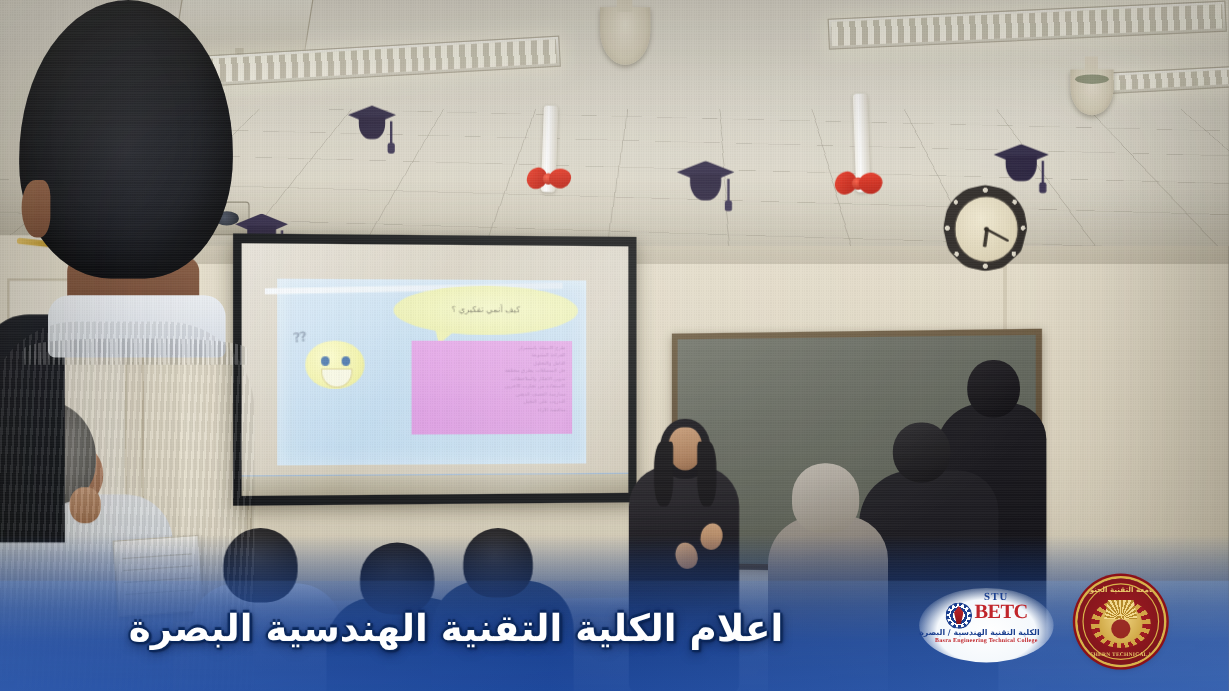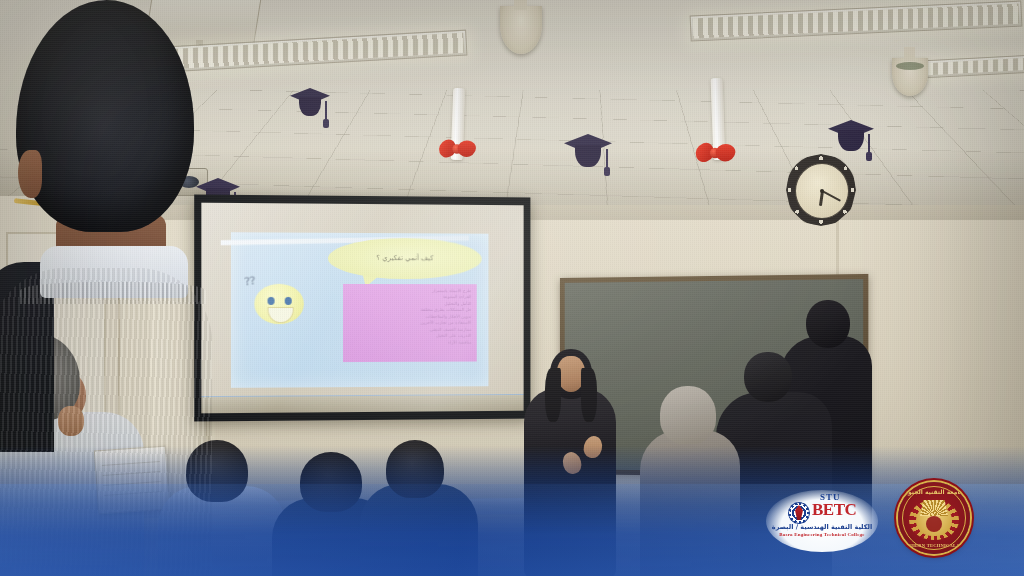--- a/index.html
+++ b/index.html
@@ -473,21 +473,21 @@
     background:
       radial-gradient(circle at 50% 50%,#ffffff 0 5px,#1b3f8f 5px 7px,#ffffff 7px 8px,transparent 8px),
       repeating-conic-gradient(#1b3f8f 0deg 14deg,#ffffff 14deg 28deg);
     box-shadow:0 0 0 1px #1b3f8f inset;
   }
   .betc-gear::after{
     content:"";position:absolute;left:7px;top:3px;width:8px;height:15px;
     background:linear-gradient(180deg,#c0252b,#8c1418);clip-path:polygon(50% 0,100% 35%,72% 100%,28% 100%,0 35%);
   }
   .betc-ar{
-    position:absolute;left:0;right:0;top:33px;text-align:center;direction:rtl;
+    position:absolute;left:0;right:0;top:33px;text-align:left;direction:rtl;
     font-size:6.5px;font-weight:700;color:#1b3f8f;white-space:nowrap;
   }
   .betc-en{
     position:absolute;left:0;right:0;top:42px;text-align:center;
     font-size:5px;font-weight:700;color:#c0252b;white-space:nowrap;
     font-family:"Liberation Serif",serif;letter-spacing:.2px;
   }
 
   
   .logo-stu{
@@ -717,20 +717,21 @@
     <div class="fg-ear"></div>
   </div>
 
   <div class="layer grade"></div>
   <div class="layer vignette"></div>
   <div class="layer grain"></div>
 
   <div class="layer brand-bar"></div>
   <div class="layer brand-sheen"></div>
 
+  <div class="banner-text">اعلام الكلية التقنية الهندسية البصرة</div>
 
   <div class="layer logo-betc">
     <div class="betc-stu">STU</div>
     <div class="betc-gear"></div>
     <div class="betc-main">BETC</div>
     <div class="betc-ar">الكلية التقنية الهندسية / البصرة</div>
     <div class="betc-en">Basra Engineering Technical College</div>
   </div>
 
   <div class="layer logo-stu">

